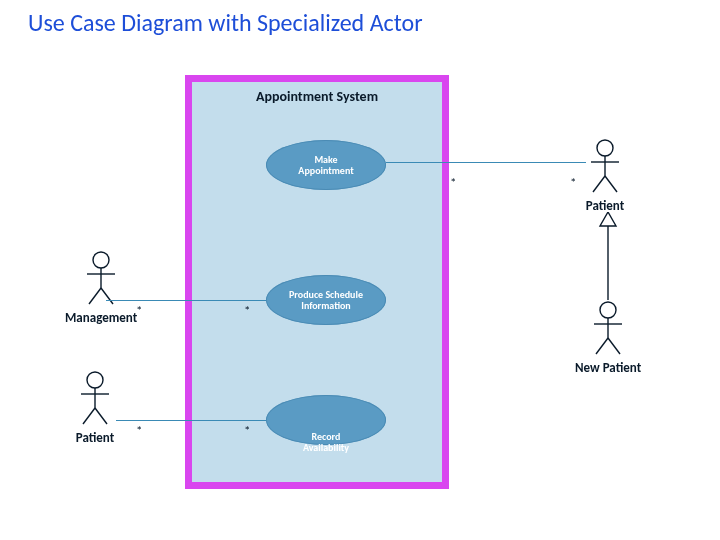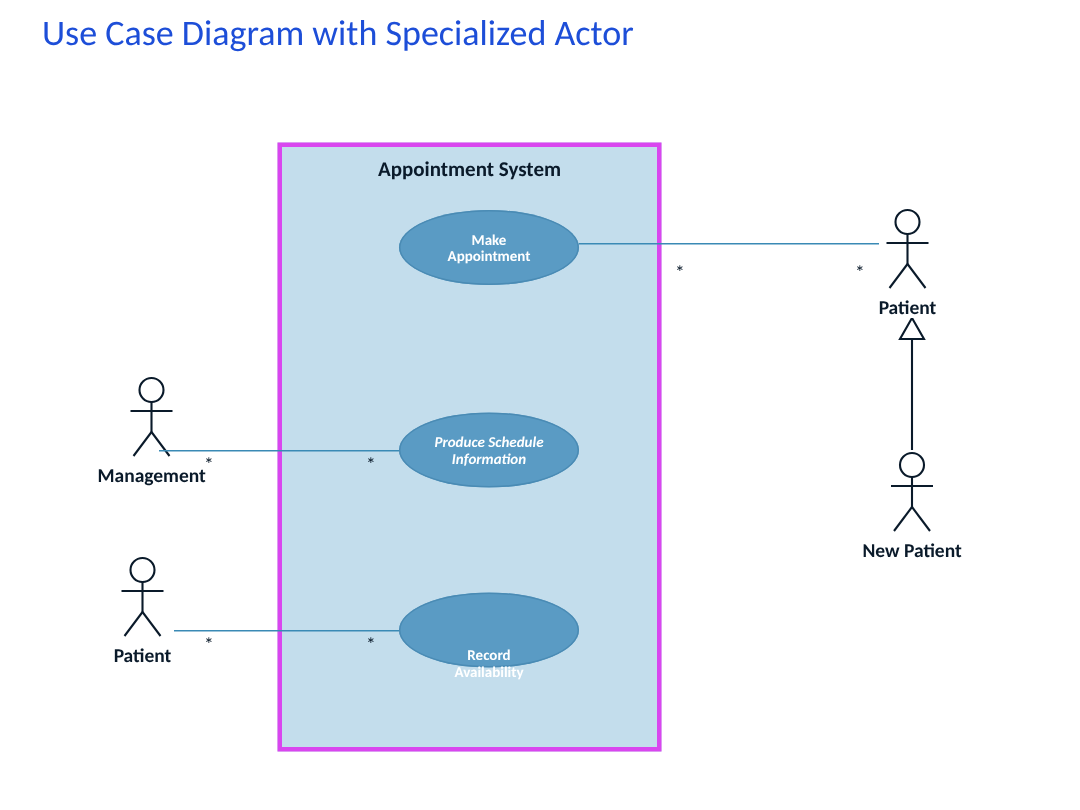--- a/index.html
+++ b/index.html
@@ -14,25 +14,25 @@
   .title {
     position: absolute;
     top: 8px;
     left: 28px;
     font-size: 24px;
     color: #1d4ed8;
   }
   .system-box {
     position: absolute;
     left: 185px;
-    top: 95px;
+    top: 75px;
     width: 250px;
     height: 400px;
     background: #c3ddec;
-    border: 3px solid #d946ef;
+    border: 7px solid #d946ef;
   }
   .system-title {
     position: absolute;
     width: 100%;
     text-align: center;
     top: 6px;
     font-weight: bold;
     font-size: 14px;
     color: #0a1a2a;
   }
@@ -81,21 +81,21 @@
 
 <div class="system-box">
   <div class="system-title">Appointment System</div>
 </div>
 
 <div class="usecase" style="left:266px; top:140px;">
   <span style="white-space:pre-line;">Make
 Appointment</span>
 </div>
 <div class="usecase" style="left:266px; top:275px;">
-  <span style="white-space:pre-line;font-style:italic;">Produce Schedule
+  <span style="white-space:pre-line;">Produce Schedule
 Information</span>
 </div>
 <div class="usecase" style="left:266px; top:395px;">
   <span style="white-space:pre-line;margin-top:44px;">Record
 Availability</span>
 </div>
 
 <div class="actor" style="left:585px; top:138px;">
   <svg width="40" height="58">
     <circle cx="20" cy="10" r="8" stroke="#0a1a2a" stroke-width="1.4" fill="none"></circle>

